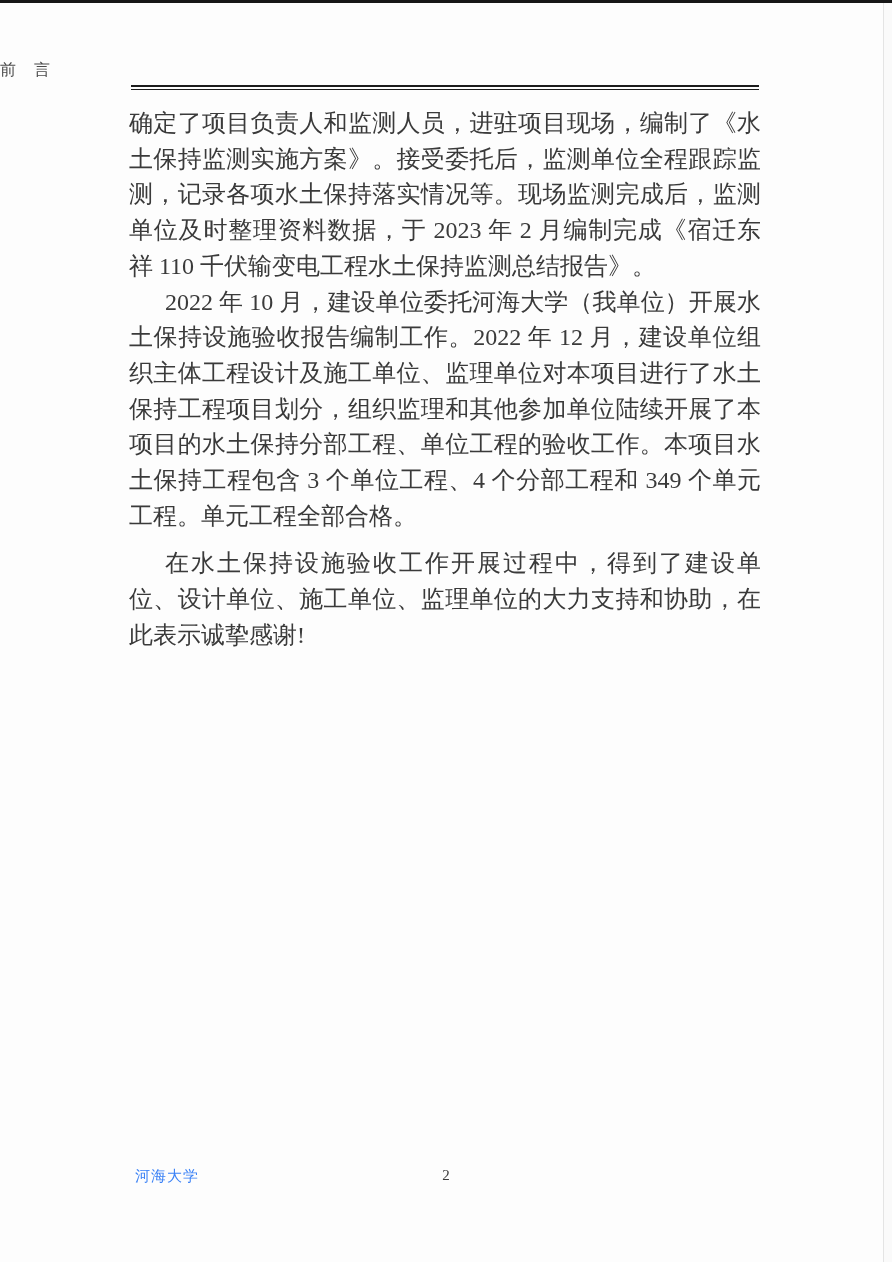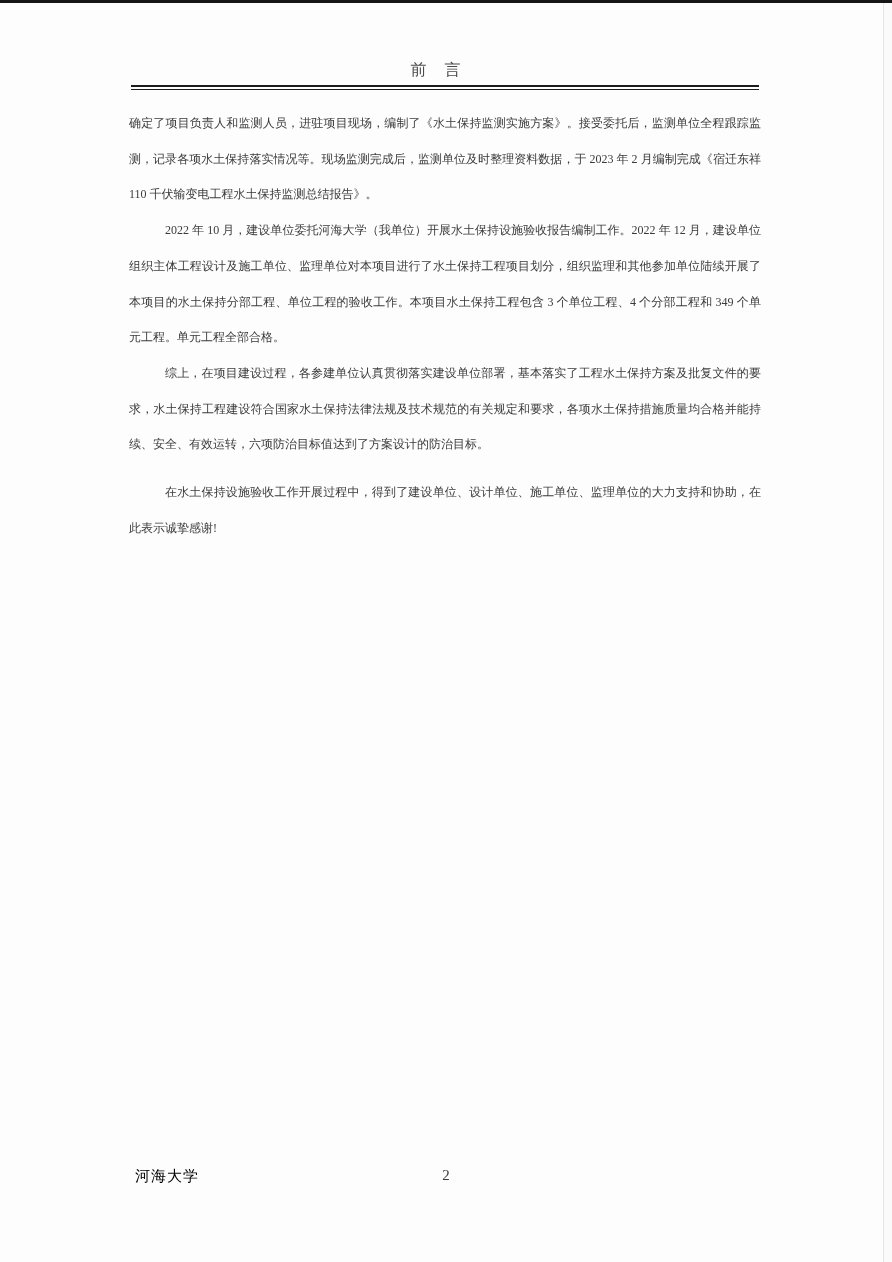--- a/index.html
+++ b/index.html
@@ -36,57 +36,57 @@
     position: absolute;
     top: 3px; left: 884px;
     width: 8px; height: 1259px;
     background: #fafafa;
   }
   
   .header-title {
     position: absolute;
     top: 60px; left: 0;
     width: 872px;
-    text-align: center;
+    text-align: left;
     font-size: 16px;
     color: #4a4a4a;
     letter-spacing: 1px;
   }
   .header-rule {
     position: absolute;
     top: 85px; left: 131px;
     width: 628px;
     height: 2px;
     border-top: 2px solid #1c1c1c;
     border-bottom: 1px solid #1c1c1c;
   }
   
   .content {
     position: absolute;
     top: 106px; left: 129px;
     width: 632px;
-    font-size: 12px;
+    font-size: 24px;
     line-height: 35.7px;
     color: #3a3a3a;
     text-align: justify;
     text-justify: inter-ideograph;
   }
   .para {
     margin: 0;
     padding: 0;
     text-indent: 36px;
   }
   .para.no-indent { text-indent: 0; }
   .para.last { margin-top: 12px; }
   
   .footer-inst {
     position: absolute;
     top: 1167px; left: 135px;
     font-size: 15px;
-    color: #000000;
+    color: #3b82f6;
     letter-spacing: 1px;
   }
   .footer-page {
     position: absolute;
     top: 1167px; left: 0;
     width: 892px;
     text-align: center;
     font-size: 15px;
     color: #3a3a3a;
   }
@@ -99,20 +99,19 @@
   <div class="top-edge"></div>
   <div class="right-gutter"></div>
   <div class="right-edge"></div>
 
   <div class="header-title">前　言</div>
   <div class="header-rule"></div>
 
   <div class="content">
     <p class="para no-indent">确定了项目负责人和监测人员，进驻项目现场，编制了《水土保持监测实施方案》。接受委托后，监测单位全程跟踪监测，记录各项水土保持落实情况等。现场监测完成后，监测单位及时整理资料数据，于 2023 年 2 月编制完成《宿迁东祥 110 千伏输变电工程水土保持监测总结报告》。</p>
     <p class="para">2022 年 10 月，建设单位委托河海大学（我单位）开展水土保持设施验收报告编制工作。2022 年 12 月，建设单位组织主体工程设计及施工单位、监理单位对本项目进行了水土保持工程项目划分，组织监理和其他参加单位陆续开展了本项目的水土保持分部工程、单位工程的验收工作。本项目水土保持工程包含 3 个单位工程、4 个分部工程和 349 个单元工程。单元工程全部合格。</p>
-    <p class="para">综上，在项目建设过程，各参建单位认真贯彻落实建设单位部署，基本落实了工程水土保持方案及批复文件的要求，水土保持工程建设符合国家水土保持法律法规及技术规范的有关规定和要求，各项水土保持措施质量均合格并能持续、安全、有效运转，六项防治目标值达到了方案设计的防治目标。</p>
     <p class="para last">在水土保持设施验收工作开展过程中，得到了建设单位、设计单位、施工单位、监理单位的大力支持和协助，在此表示诚挚感谢!</p>
   </div>
 
   <span class="footer-inst">河海大学</span>
   <span class="footer-page">2</span>
 
 </div>
 
 </body></html>

